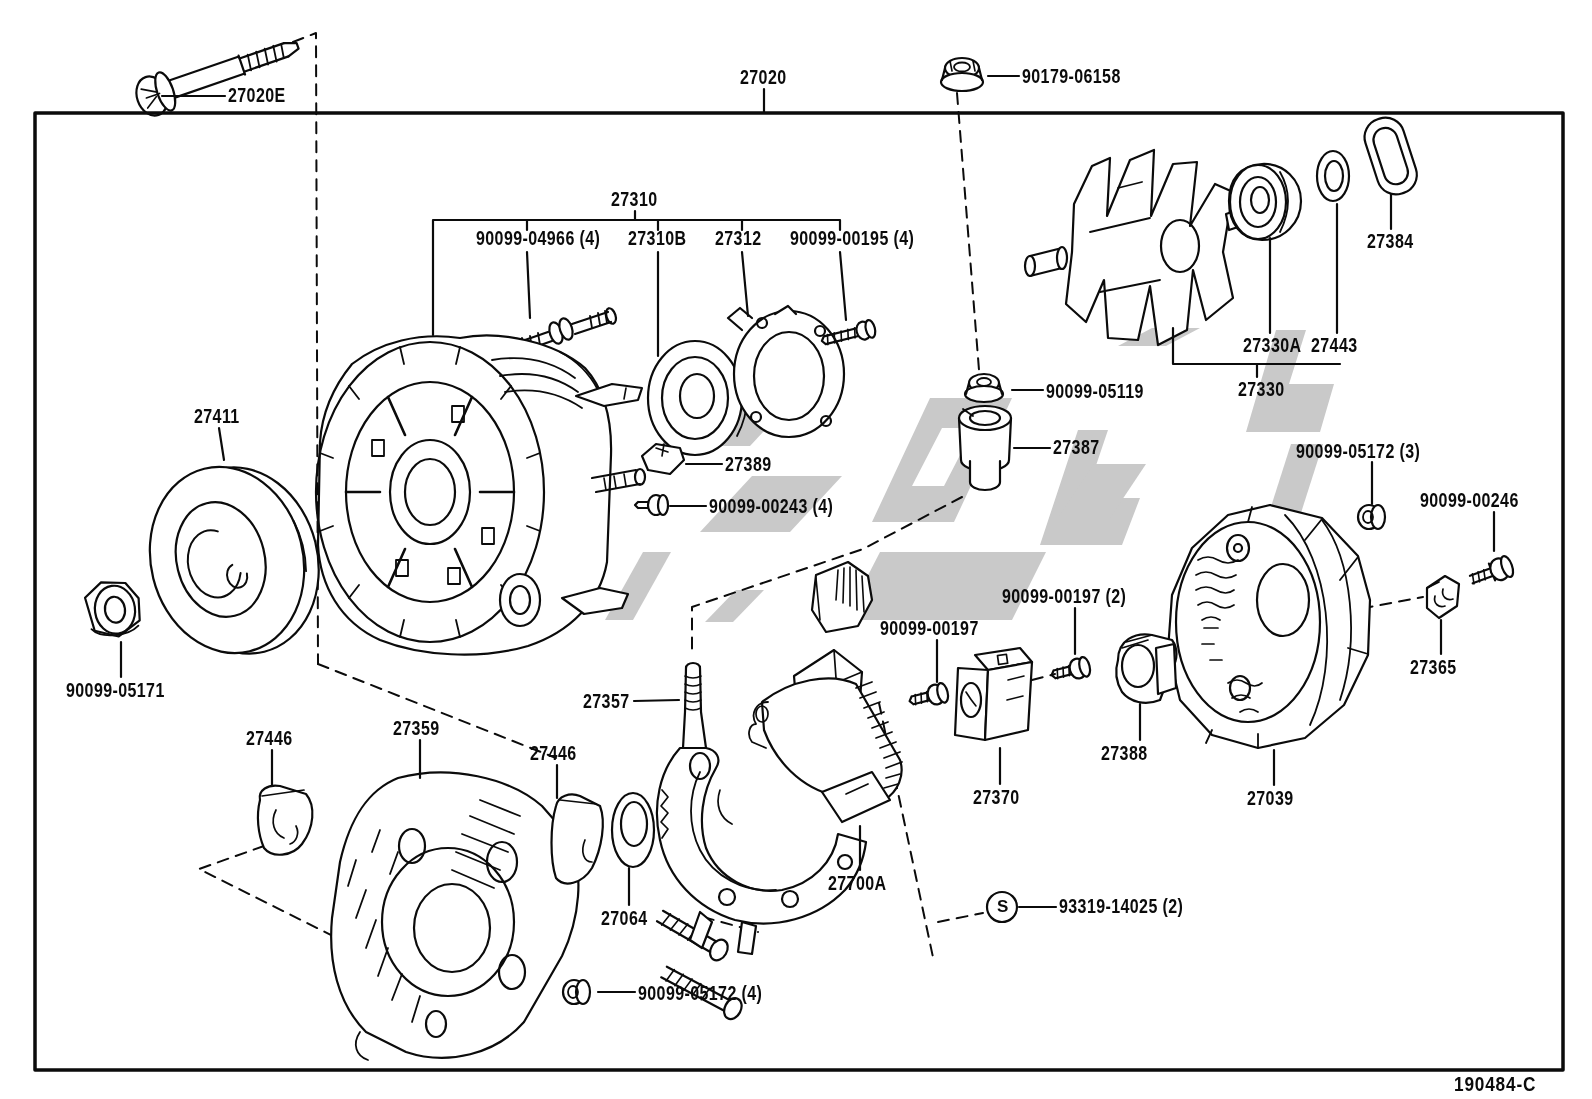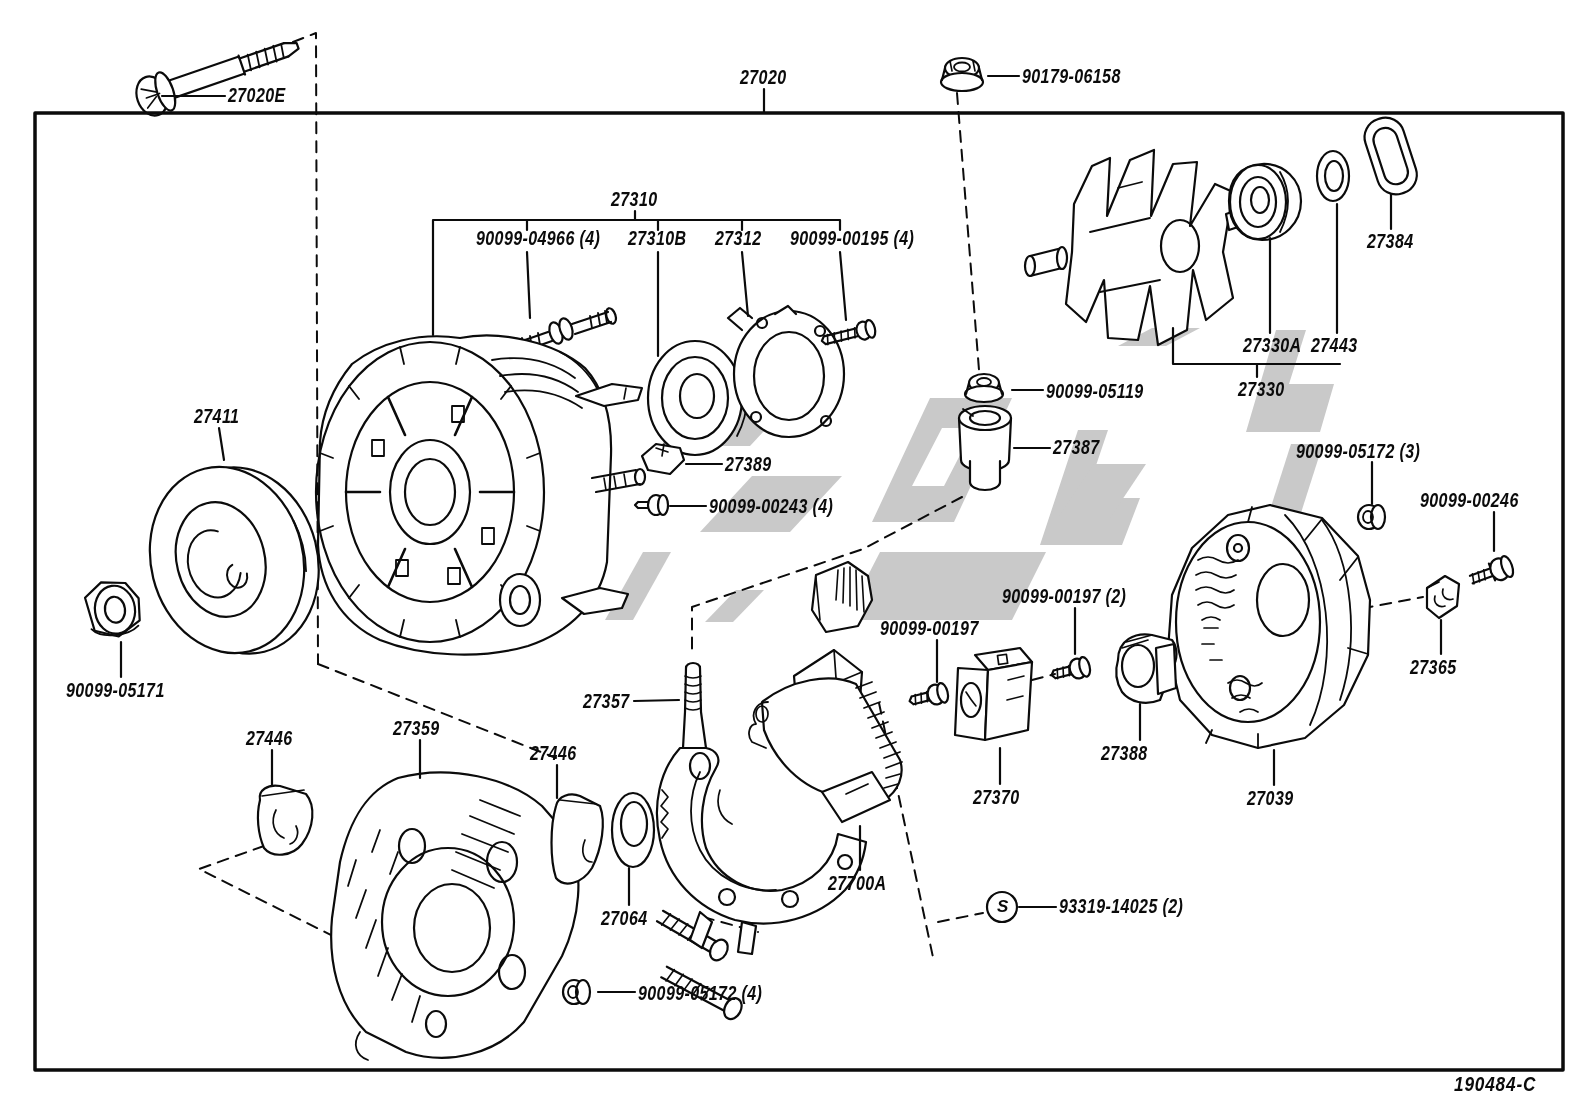--- a/index.html
+++ b/index.html
@@ -1,17 +1,17 @@
 <!DOCTYPE html>
 <html><head>
 <meta charset="utf-8">
 <style>
   html,body{margin:0;padding:0;background:#ffffff;}
   #stage{position:relative;width:1592px;height:1099px;background:#fff;overflow:hidden;
-         font-family:"Liberation Sans", sans-serif;font-style:italic;}
+         font-family:"Liberation Sans", sans-serif;}
   #art{position:absolute;left:0;top:0;}
   .lbl{position:absolute;font-weight:bold;font-size:20px;line-height:20px;color:#0b0b0b;
        white-space:nowrap;transform:scaleX(.80);transform-origin:left top;letter-spacing:.5px;
        font-family:"Liberation Sans", sans-serif;}
   .s-lbl{position:absolute;font-weight:bold;font-size:17px;line-height:17px;color:#0b0b0b;}
   .code{position:absolute;font-weight:bold;font-size:21px;color:#0b0b0b;transform:scaleX(.82);
         transform-origin:left top;letter-spacing:1px;}
 </style>
 </head>
 <body>

